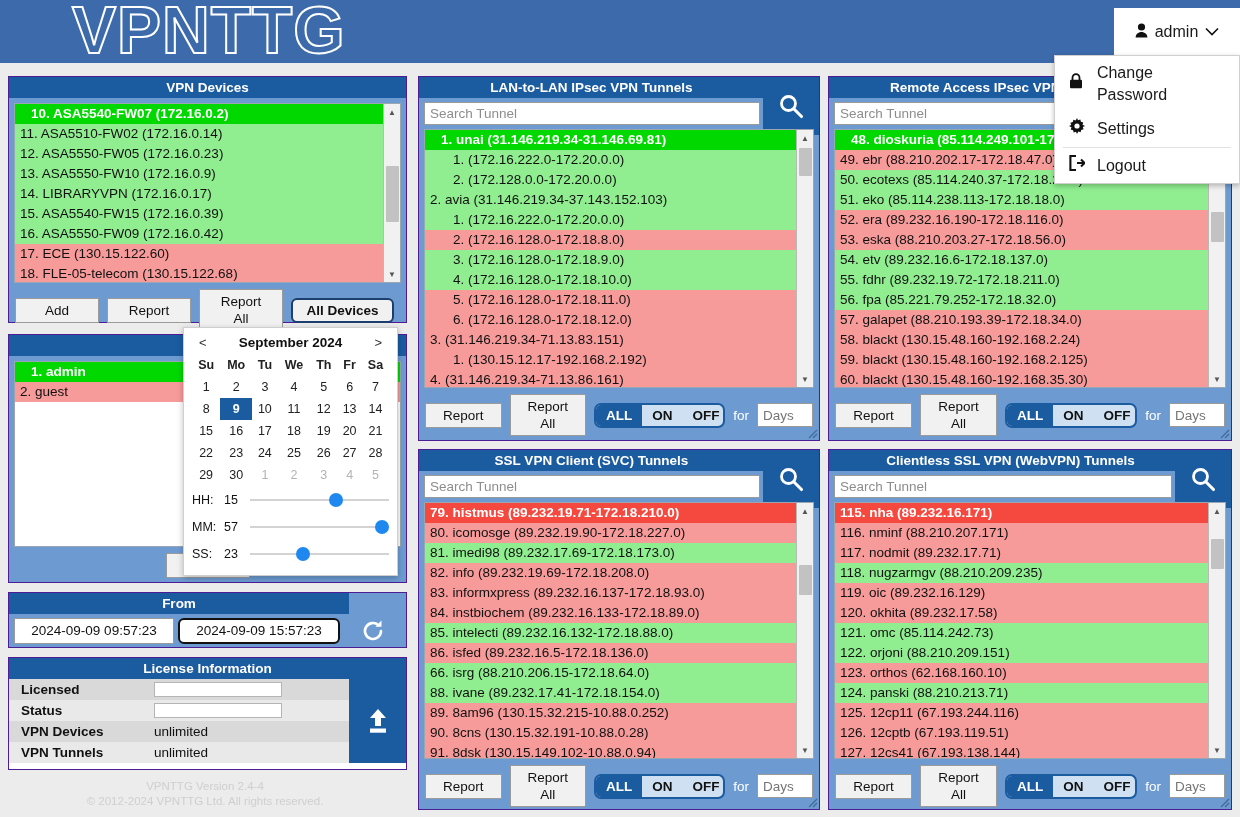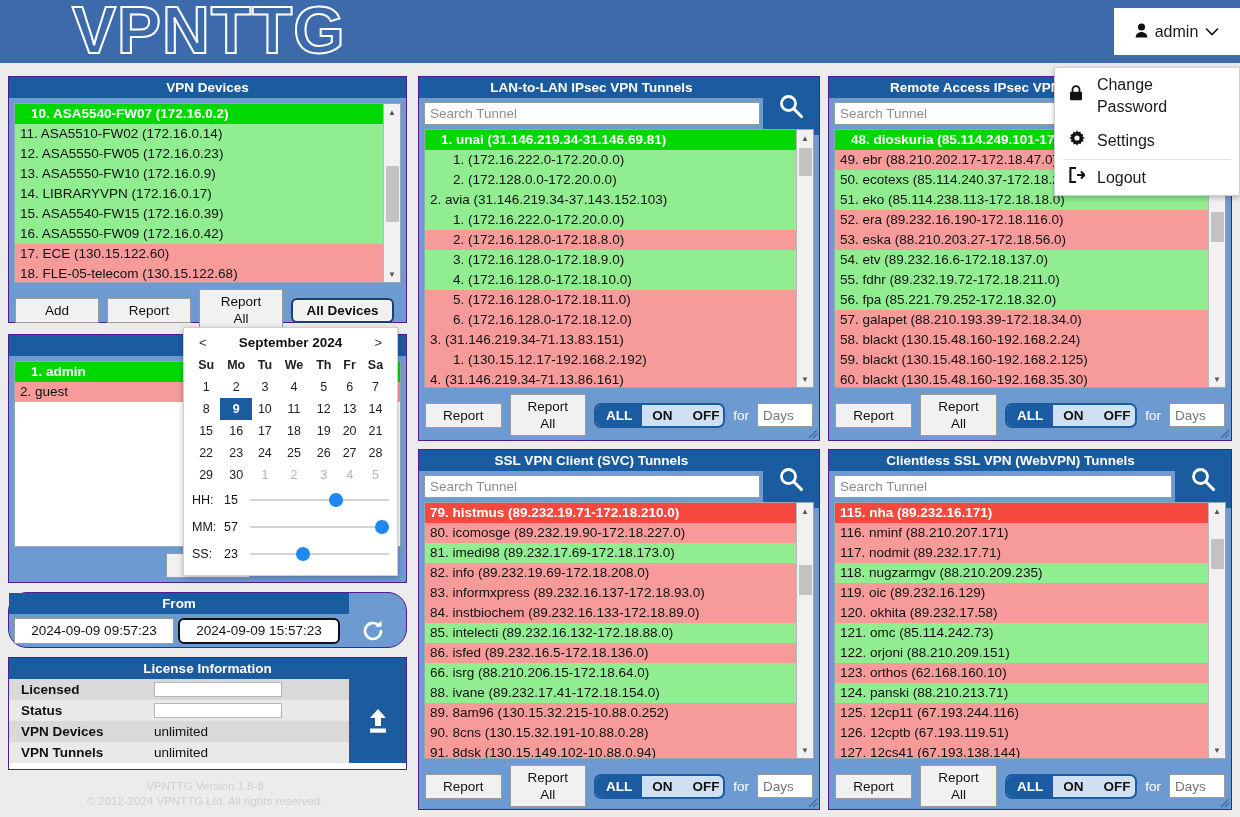--- a/index.html
+++ b/index.html
@@ -30,21 +30,21 @@
   #userbtn {
     position:absolute; right:0px; top:8px; width:126px; height:47px;
     background:#fff; border:none;
     display:flex; align-items:center; justify-content:center; gap:7px;
     font-size:16px; color:#1a1a1a; cursor:pointer;
   }
   #userbtn .person { font-size:15px; line-height:1; }
   #userbtn .chev { font-size:13px; }
 
   #usermenu {
-    position:absolute; right:0px; top:67px; width:186px;
+    position:absolute; right:0px; top:55px; width:186px;
     background:#fff; border:1px solid #d0d0d0;
     box-shadow:0 2px 5px rgba(0,0,0,.25);
     z-index:60;
   }
   .menuitem {
     display:flex; align-items:center; gap:11px;
     padding:6px 12px; font-size:16px; color:#1a1a1a; cursor:pointer;
     line-height:22px;
   }
   .menuitem .mi { width:19px; text-align:center; font-size:15px; }
@@ -248,21 +248,21 @@
   <div class="phead">&nbsp;</div>
   <div class="listbox" id="userlist" style="height:186px; margin-top:5px; background:#fff;">
       <div class="lrow selg">1. admin</div>
       <div class="lrow r">2. guest</div>
     </div>
   <div class="ptools" style="justify-content:center;">
     <button class="btn" style="width:84px;">Add</button>
   </div>
 </div>
 
-<div class="panel" id="frompanel" style="left:8px; top:592px; width:399px; height:56px;border-radius:19px;">
+<div class="panel" id="frompanel" style="left:8px; top:592px; width:399px; height:56px;">
   <div class="phead" style="width:340px;">From</div>
   <div class="fromrow">
     <div class="dtbox">2024-09-09 09:57:23</div>
     <div class="dtbox focus">2024-09-09 15:57:23</div>
     <div style="width:57px; display:flex; align-items:center; justify-content:center;">
       <svg width="26" height="26" viewBox="0 0 26 26">
           <path d="M21 13a8 8 0 11-2.6-5.9" stroke="#fff" stroke-width="2.6" fill="none" stroke-linecap="round"></path>
           <path d="M21.5 2.5v6.2h-6.2z" fill="#fff"></path>
         </svg>
     </div>
@@ -293,21 +293,21 @@
     <div class="licupload">
       <svg width="28" height="30" viewBox="0 0 28 30">
           <path d="M14 3l8 9h-5v8h-6v-8H6z" fill="#fff"></path>
           <rect x="6" y="22.5" width="16" height="4.2" fill="#fff"></rect>
         </svg>
     </div>
   </div>
 </div>
 
 <div class="footnote">
-  <div>VPNTTG Version 1.8-8</div>
+  <div>VPNTTG Version 2.4-4</div>
   <div>© 2012-2024 VPNTTG Ltd. All rights reserved.</div>
 </div>
 
 <div id="calpop">
   <div class="calhead">
     <span class="nav">&lt;</span>
     <span class="ttl">September 2024</span>
     <span class="nav">&gt;</span>
   </div>
   <table>

